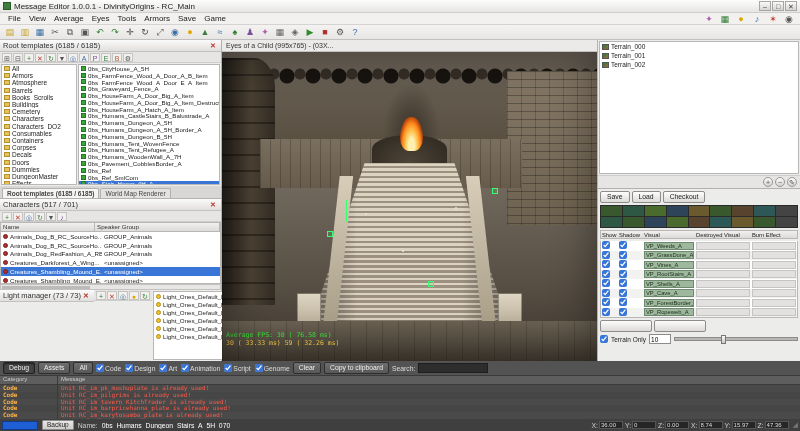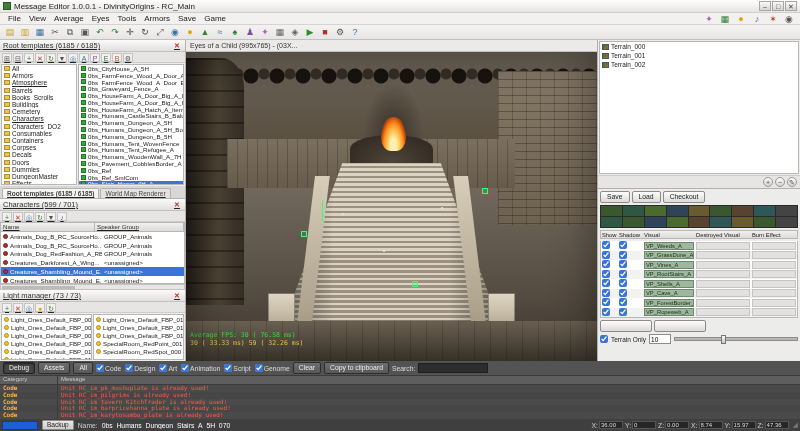--- a/index.html
+++ b/index.html
@@ -16,21 +16,21 @@
 
   .menubar { height:12px; background:#f3f1ef; border-bottom:1px solid #d5d3d1; display:flex; align-items:center; padding:0 4px; font-size:8px; }
   .menu-item { padding:0 4px; cursor:default; }
   .menubar-icons { margin-left:auto; display:flex; gap:2px; }
 
   .toolbar { height:15px; background:linear-gradient(#f5f3f1,#e8e6e4); border-bottom:1px solid #c2c0be; display:flex; align-items:center; padding:0 3px; gap:1px; }
   .tbi { width:14px; height:13px; display:flex; align-items:center; justify-content:center; font-size:9px; border:1px solid transparent; border-radius:2px; }
 
   
   .main { flex:1; min-height:0; display:flex; }
-  .left { width:186px; display:flex; flex-direction:column; background:#ececea; border-right:1px solid #b3b1af;text-decoration:underline; }
+  .left { width:222px; display:flex; flex-direction:column; background:#ececea; border-right:1px solid #b3b1af; }
   .right { width:203px; display:flex; flex-direction:column; background:#ececea; border-left:1px solid #b3b1af; }
   .center { flex:1; min-width:0; display:flex; flex-direction:column; }
 
   .panel-header { height:12px; background:linear-gradient(#fbfbfb,#e1dfdd); border-bottom:1px solid #c4c2c0; display:flex; align-items:center; padding:0 3px; font-size:7.5px; font-weight:bold; color:#333; }
   .ph-title { flex:1; white-space:nowrap; overflow:hidden; font-weight:normal; }
   .hicons { display:flex; gap:1px; }
   .hicon { width:10px; height:10px; font-size:7px; line-height:10px; text-align:center; }
 
   .mini-toolbar { height:11px; background:#e7e5e3; border-bottom:1px solid #cfcdcb; display:flex; align-items:center; gap:1px; padding:0 2px; }
   .mti { width:10px; height:9px; font-size:7px; line-height:9px; text-align:center; border:1px solid #c6c4c2; background:#f2f0ee; }
@@ -62,21 +62,21 @@
   .colheads { height:9px; display:flex; background:linear-gradient(#f2f0ee,#dddbd9); border:1px solid #b9b7b5; border-bottom:none; font-size:6.2px; color:#333; }
   .colheads span { padding:0 2px; border-right:1px solid #b9b7b5; overflow:hidden; }
   .chars-list { flex:1; font-size:6.2px; }
   .chars-list .row { height:8.8px; }
   .cname { width:92px; overflow:hidden; flex:0 0 auto; }
   .cgroup { flex:1; overflow:hidden; }
   .hscroll { height:6px; background:#e8e6e4; border:1px solid #c4c2c0; position:relative; }
   .hscroll .thumb { position:absolute; left:1px; top:1px; width:40%; height:3px; background:#bdbbb9; }
 
   
-  .lights { flex:1; min-height:0; display:flex; flex-direction:column; }
+  .lights { flex:1; min-height:0; display:flex; flex-direction:row; }
   .lights-body { flex:1; min-height:0; display:flex; gap:1px; padding:1px; }
   .lights-col { flex:1; font-size:6.2px; }
   .lights-col .row { height:8px; }
 
   
   .vp-caption { height:12px; background:#eceae8; border-bottom:1px solid #c4c2c0; display:flex; align-items:center; padding:0 4px; font-size:7px; color:#333; }
   .scene { flex:1; position:relative; overflow:hidden;
     background:linear-gradient(180deg,#95928c 0%,#837c72 18%,#6f675c 45%,#5c5348 70%,#3f382f 100%); }
   .scene > div { position:absolute; }
   .colonnade { top:0; left:0; right:0; height:30%;
@@ -459,21 +459,21 @@
         </div>
       </div>
 
       <div class="tabstrip">
         <span class="tab active">Root templates (6185 / 6185)</span>
         <span class="tab">World Map Renderer</span>
       </div>
 
       <div class="chars">
         <div class="panel-header">
-          <span class="ph-title">Characters (599 / 701)</span>
+          <span class="ph-title">Characters (517 / 701)</span>
           <span class="hicons">
 
           <span class="hicon" style="color: rgb(192, 57, 43);">✕</span>
             </span>
         </div>
         <div class="mini-toolbar">
 
         <span class="mti" style="color: rgb(46, 125, 50);">+</span>
             <span class="mti" style="color: rgb(192, 57, 43);">✕</span>
             <span class="mti" style="color: rgb(58, 110, 165);">◎</span>

